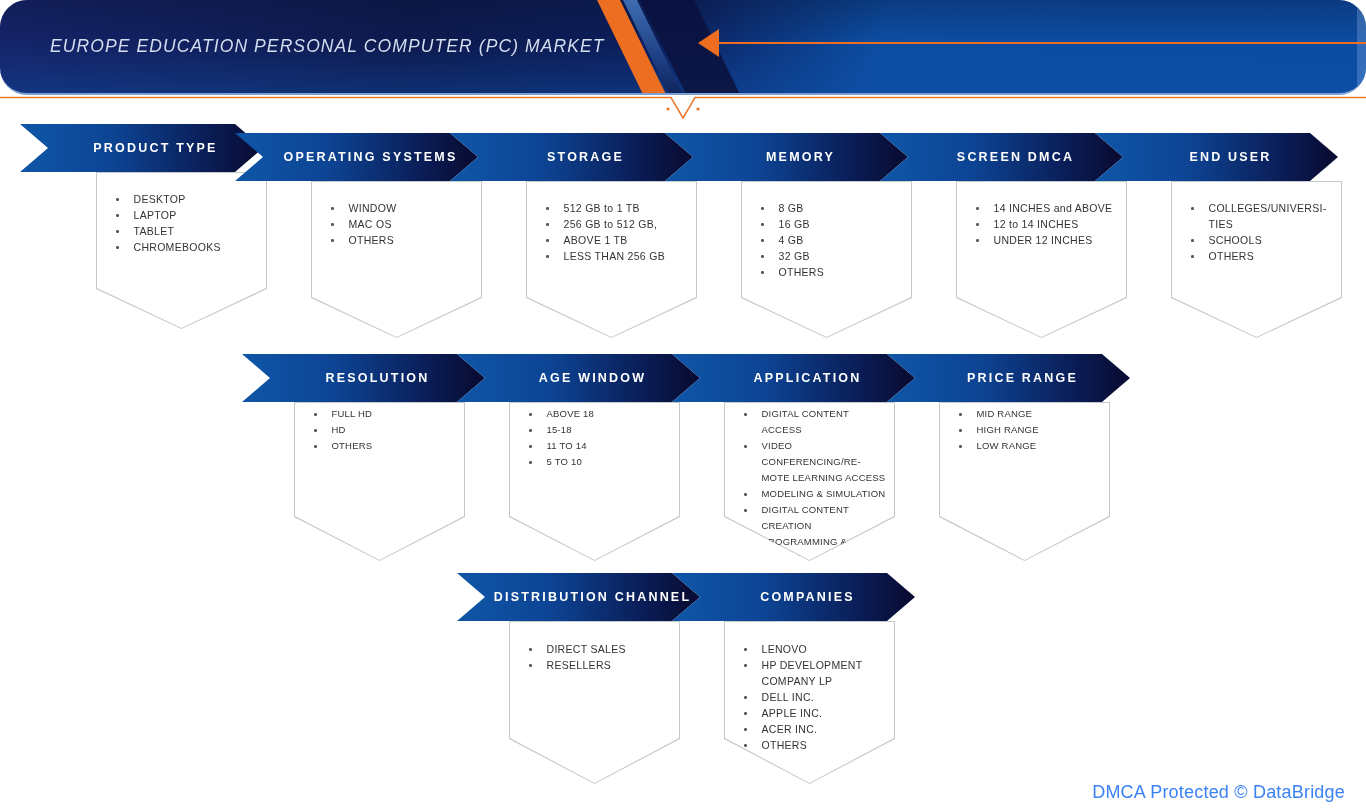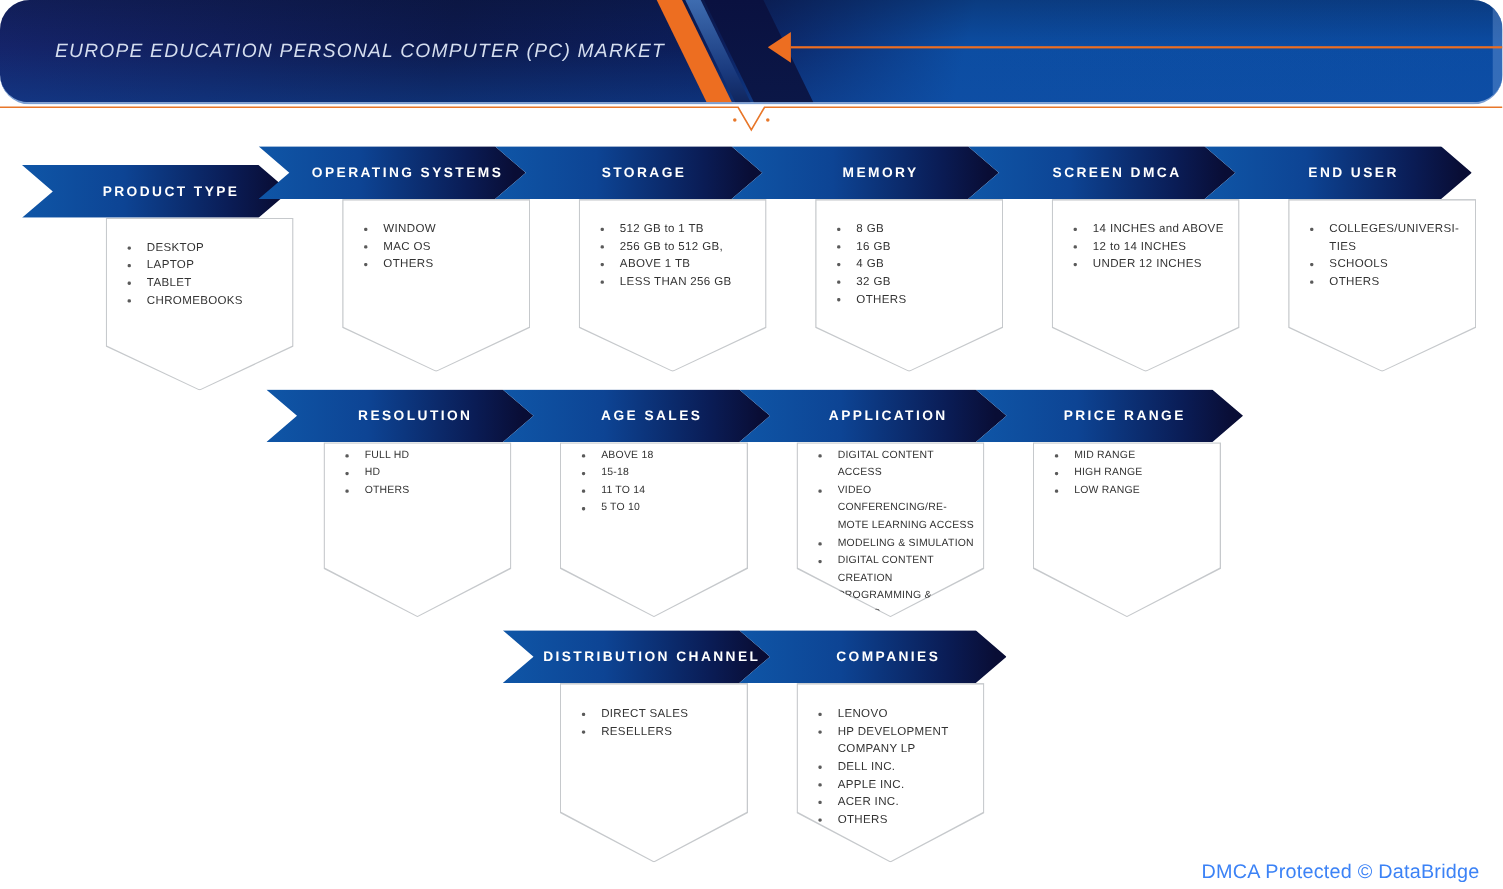--- a/index.html
+++ b/index.html
@@ -81,21 +81,21 @@
   <div class="arrow-tip"></div>
   <div class="arrow-line"></div>
 </div>
 
 <svg class="divider-svg" width="1366" height="26" viewBox="0 0 1366 26">
   <path d="M0 1.5 H671 L683 22 L695 1.5 H1366" stroke="#E8772A" stroke-width="1.5" fill="none"></path>
   <circle cx="668" cy="13" r="1.6" fill="#E8772A"></circle>
   <circle cx="698" cy="13" r="1.6" fill="#E8772A"></circle>
 </svg>
 
-<div class="seg r1" style="left:20px;top:150px">
+<div class="seg r1" style="left:20px;top:124px">
   <div class="banner">
     <span class="banner-title">PRODUCT TYPE</span>
   </div>
   <div class="pbox">
     <div class="items">
         <div class="li">
           <span class="dot"></span>
           <span class="txt">DESKTOP</span>
         </div>
         <div class="li">
@@ -247,21 +247,21 @@
         </div>
         <div class="li">
           <span class="dot"></span>
           <span class="txt">OTHERS</span>
         </div>
       </div>
   </div>
 </div>
 <div class="seg r2" style="left:457px;top:354px">
   <div class="banner">
-    <span class="banner-title">AGE SALES</span>
+    <span class="banner-title">AGE WINDOW</span>
   </div>
   <div class="pbox">
     <div class="items">
         <div class="li">
           <span class="dot"></span>
           <span class="txt">ABOVE 18</span>
         </div>
         <div class="li">
           <span class="dot"></span>
           <span class="txt">15-18</span>

